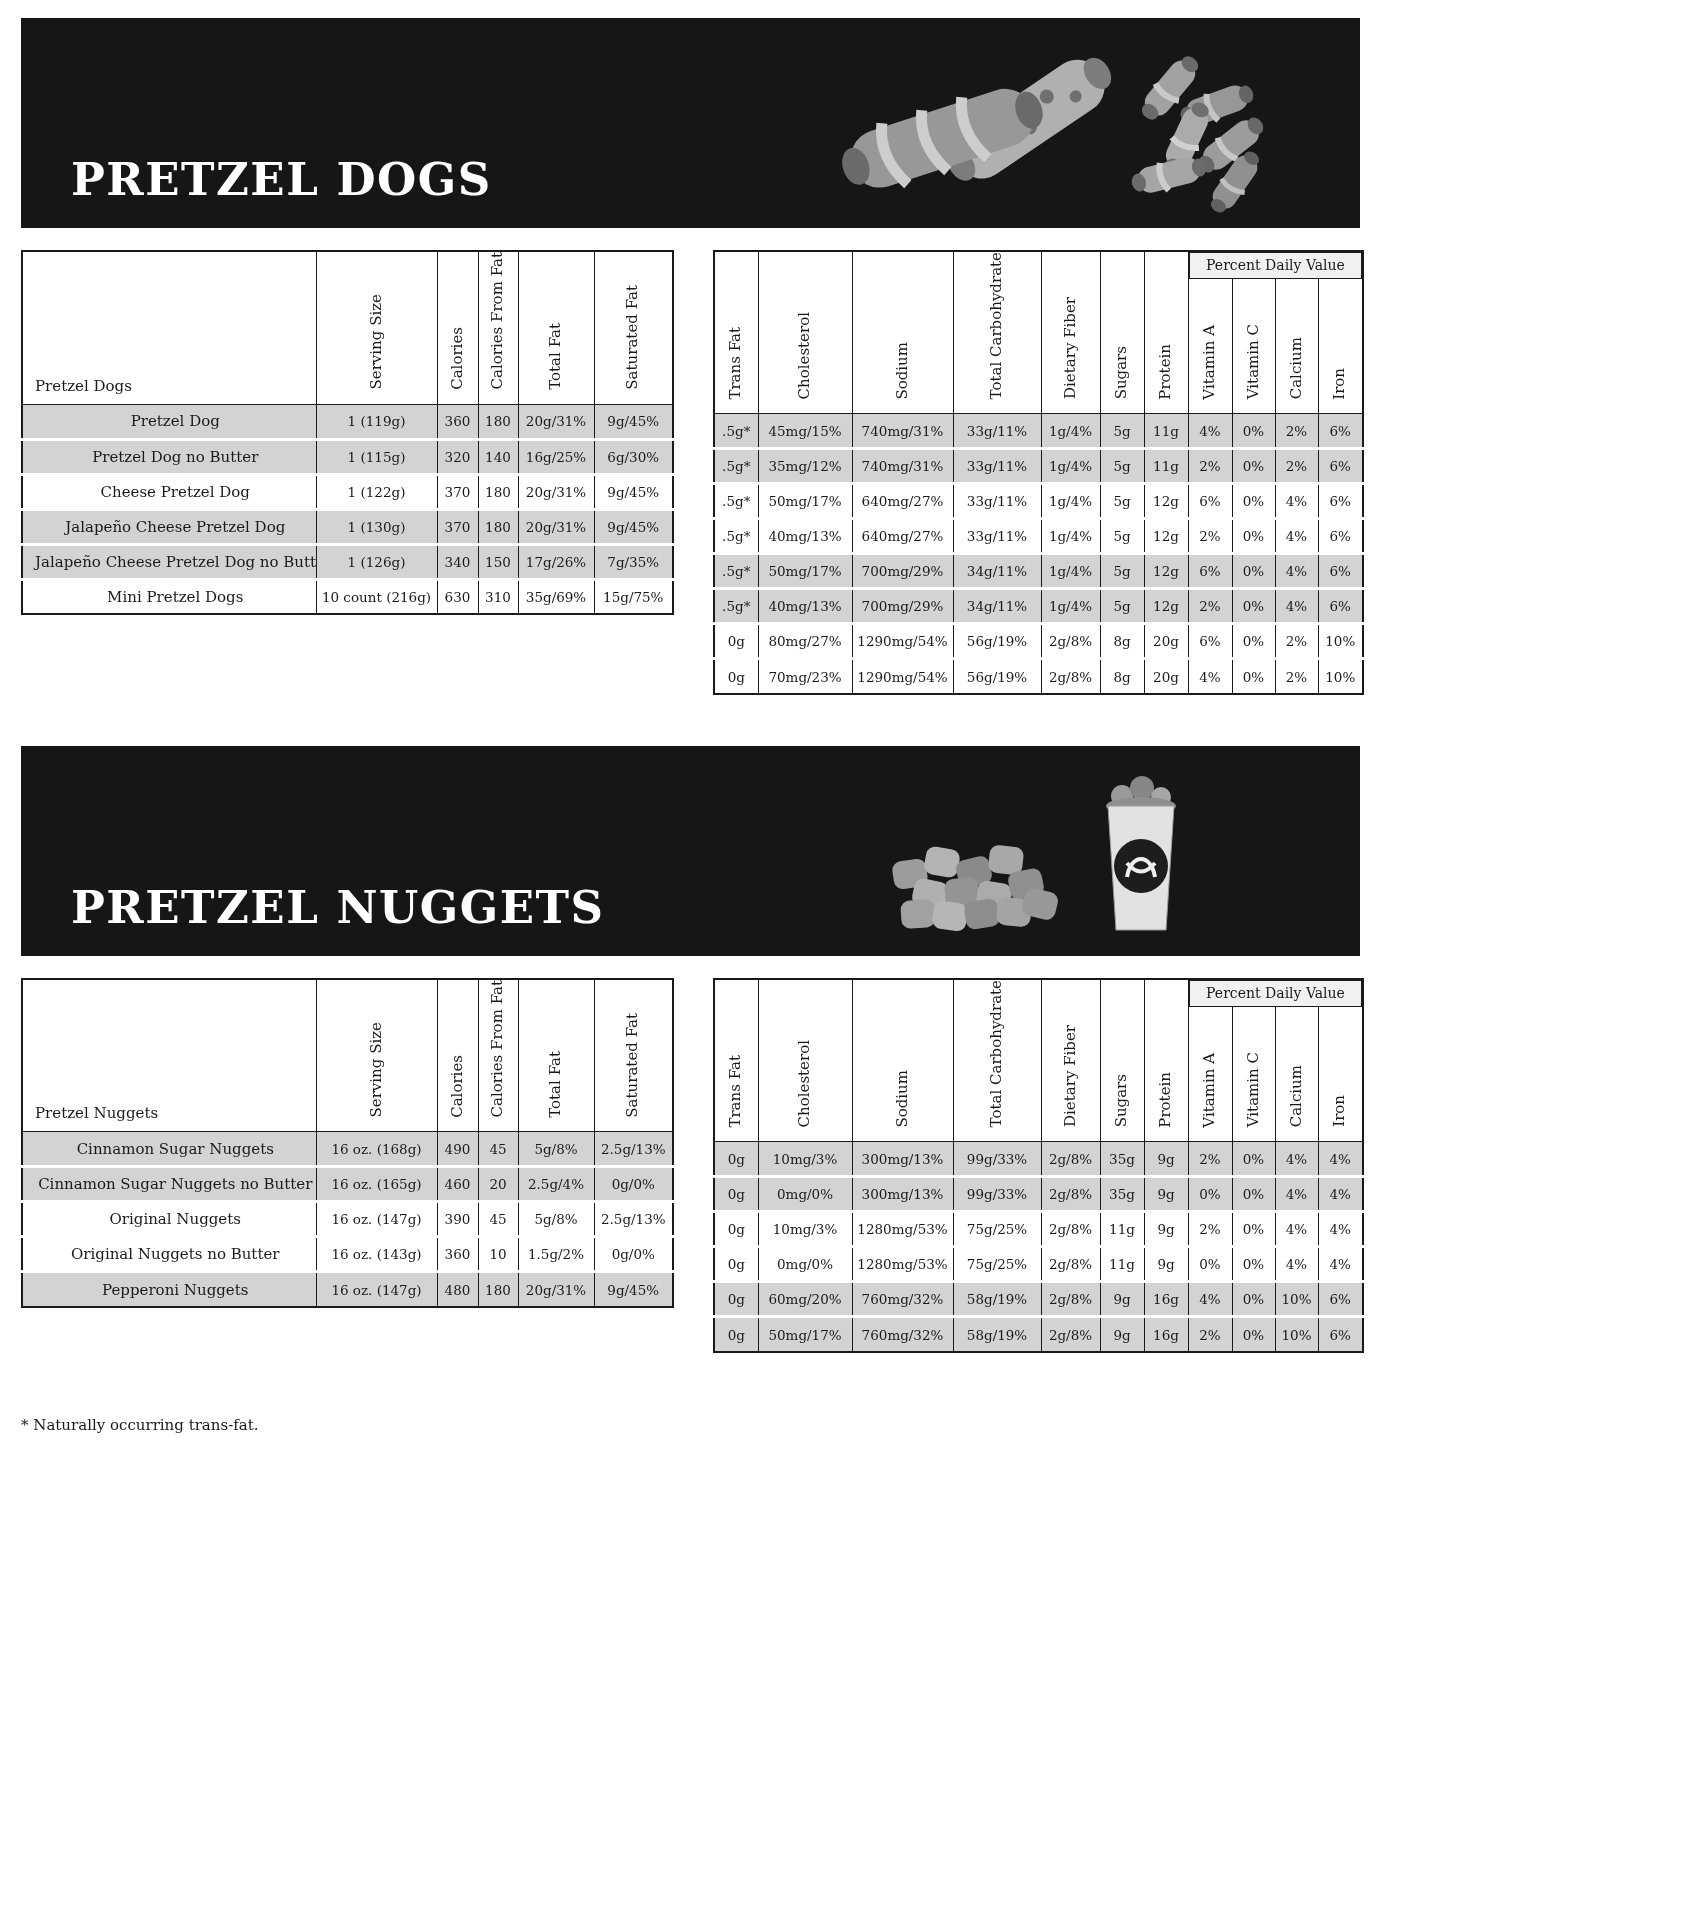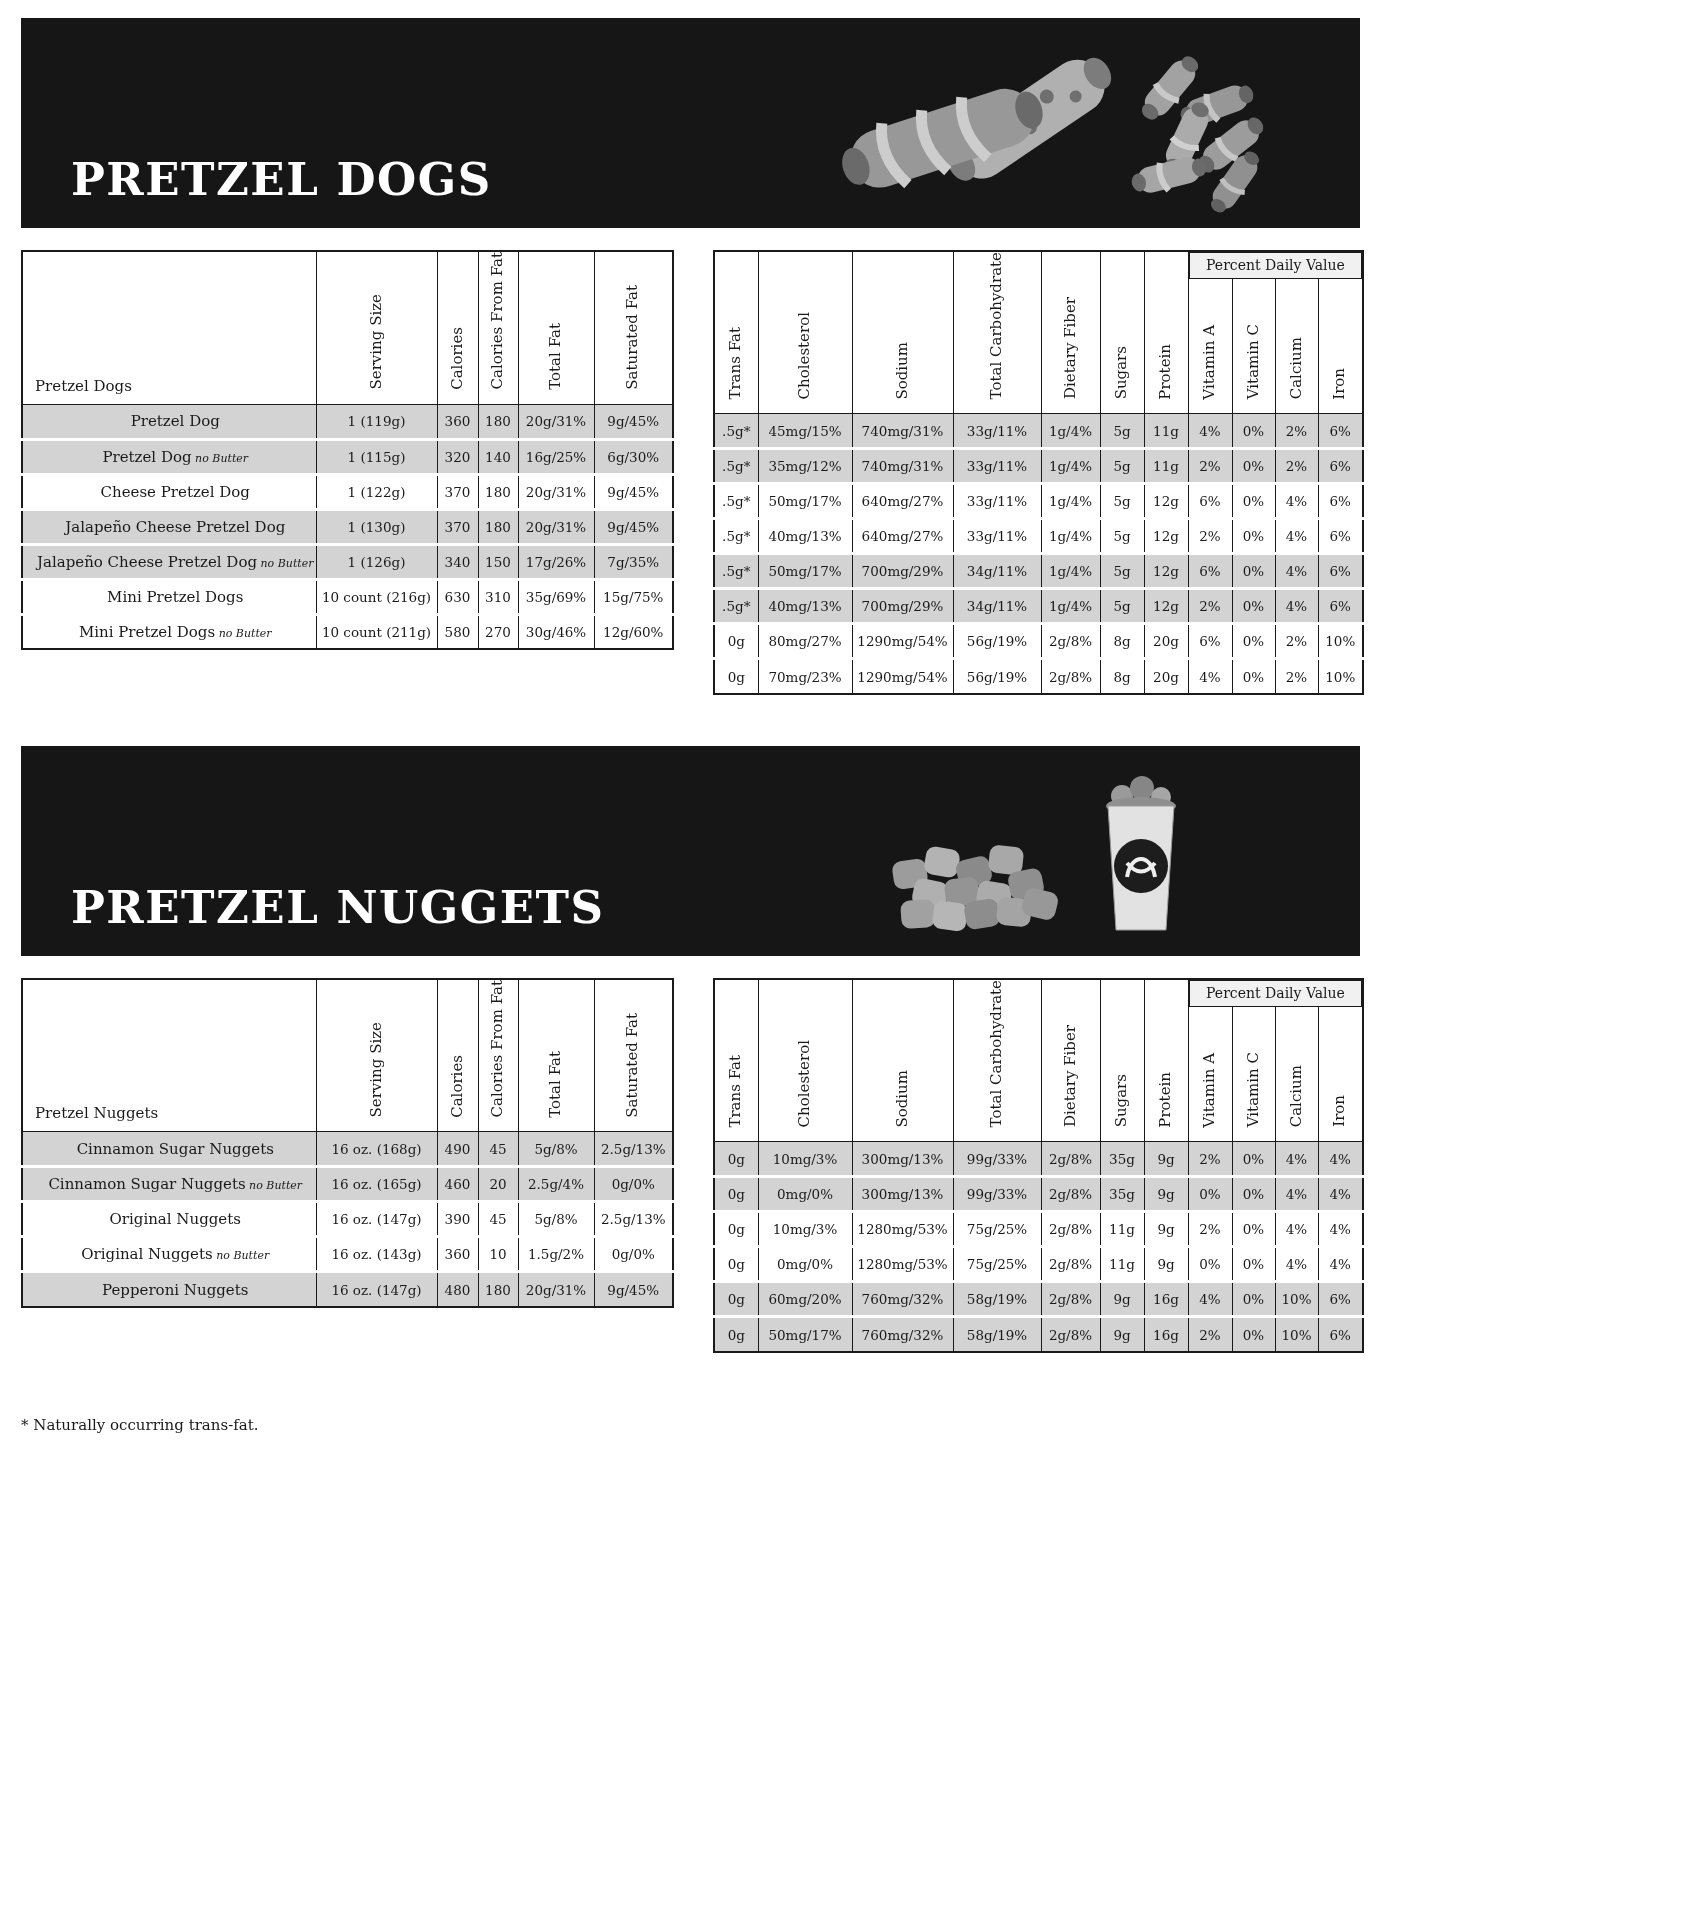--- a/index.html
+++ b/index.html
@@ -29,21 +29,21 @@
   .name-head { text-align:left; padding:0 0 9px 12px; font-size:15px; }
   .vh { text-align:center; }
   .vlabel {
     display:inline-block; writing-mode:vertical-rl; transform:rotate(180deg);
     font-size:15px; line-height:1.05; white-space:nowrap; margin-bottom:10px;
   }
   tbody td { height:35px; font-size:13.5px; text-align:center; vertical-align:middle; }
   tbody tr:not(:last-child) td { border-bottom:3px solid #ffffff; }
   tbody tr.shaded td { background:#d3d3d3; }
   td.name-cell { text-align:center; padding-left:12px; font-size:15px; white-space:nowrap; overflow:hidden; }
-  .suffix { font-style:italic; font-size:11px; }
+  .suffix { font-size:15px; }
 
   .rtbl-wrap { position:relative; }
   .pdv {
     position:absolute; top:2px; right:2px; width:173px; height:27px;
     border:1px solid #1a1a1a; background:#f1f1f1;
     font-size:14px; text-align:center; line-height:25px;
   }
 
   .section-nuggets { margin-top:51px; }
 
@@ -179,28 +179,20 @@
               <td class="val">7g/35%</td>
             </tr>
             <tr>
               <td class="name-cell"><span class="item-name">Mini Pretzel Dogs</span></td>
               <td class="val">10 count (216g)</td>
               <td class="val">630</td>
               <td class="val">310</td>
               <td class="val">35g/69%</td>
               <td class="val">15g/75%</td>
             </tr>
-            <tr>
-              <td class="name-cell"><span class="item-name">Mini Pretzel Dogs</span><span class="suffix"> no Butter</span></td>
-              <td class="val">10 count (211g)</td>
-              <td class="val">580</td>
-              <td class="val">270</td>
-              <td class="val">30g/46%</td>
-              <td class="val">12g/60%</td>
-            </tr>
           </tbody>
       </table>
 
       <div class="rtbl-wrap">
         <table class="tbl right-tbl">
           <colgroup>
             <col style="width:44px">
               <col style="width:94px">
               <col style="width:101px">
               <col style="width:88px">

